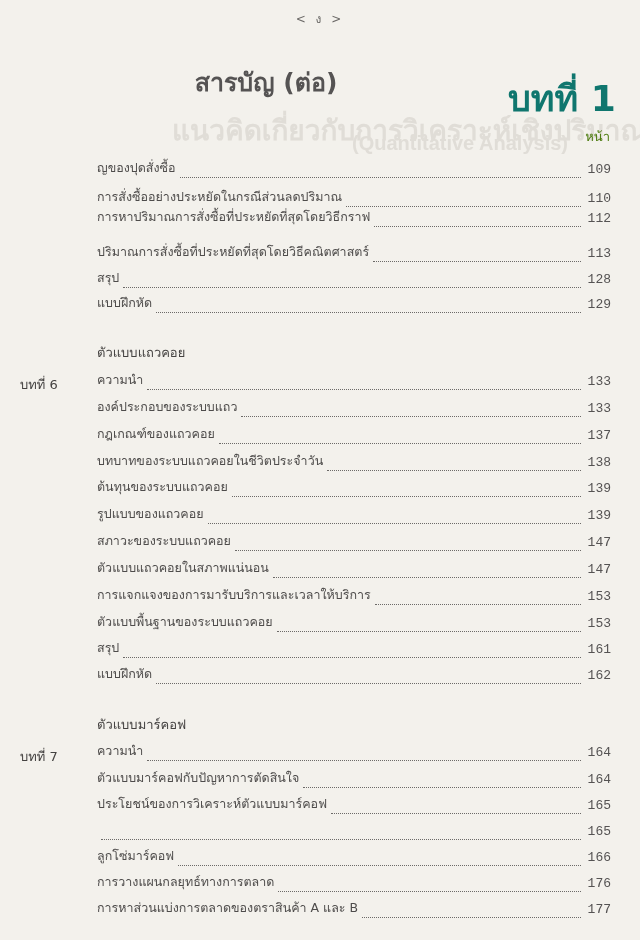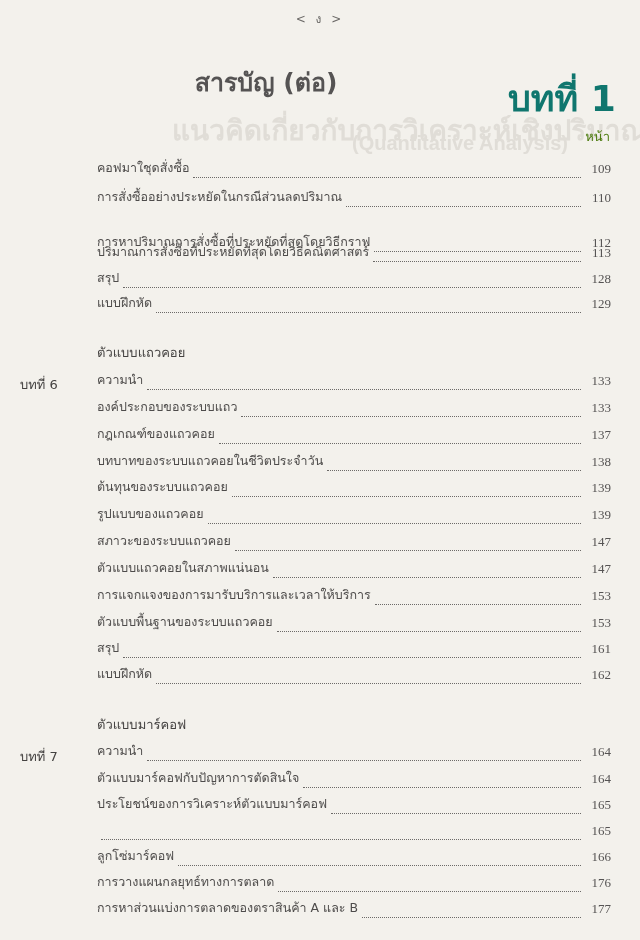--- a/index.html
+++ b/index.html
@@ -74,21 +74,21 @@
     .toc-entry .leader {
       flex: 1 1 auto;
       margin: 0 6px 2px 4px;
       border-bottom: 1.5px dotted #6c6a68;
       height: 1px;
       align-self: flex-end;
     }
     .toc-entry .page-num {
       flex: 0 0 24px;
       text-align: right;
-      font-family: Liberation Serif, serif;
+      font-family: Liberation Mono, monospace;
       font-size: 13px;
       padding-bottom: 3px;
       color: #555353;
     }
     .chapter-head {
       position: absolute;
       left: 20px;
       height: 22px;
       font-size: 13px;
       color: #444241;
@@ -108,30 +108,30 @@
 
 <div class="bleed bleed-chapter">บทที่ 1</div>
 <div class="bleed bleed-title">แนวคิดเกี่ยวกับการวิเคราะห์เชิงปริมาณ</div>
 <div class="bleed bleed-sub">(Quantitative Analysis)</div>
 
 <div class="page-marker">&lt; ง &gt;</div>
 <div class="title">สารบัญ (ต่อ)</div>
 <div class="page-col-label">หน้า</div>
 
 <div class="toc-entry" style="top:158px">
-  <span class="label">คอฟมาใชุดสั่งซื้อ</span>
+  <span class="label">ญของปุดสั่งซื้อ</span>
   <span class="leader"></span>
   <span class="page-num">109</span>
 </div>
 <div class="toc-entry" style="top:187px">
   <span class="label">การสั่งซื้ออย่างประหยัดในกรณีส่วนลดปริมาณ</span>
   <span class="leader"></span>
   <span class="page-num">110</span>
 </div>
-<div class="toc-entry" style="top:232px">
+<div class="toc-entry" style="top:207px">
   <span class="label">การหาปริมาณการสั่งซื้อที่ประหยัดที่สุดโดยวิธีกราฟ</span>
   <span class="leader"></span>
   <span class="page-num">112</span>
 </div>
 <div class="toc-entry" style="top:242px">
   <span class="label">ปริมาณการสั่งซื้อที่ประหยัดที่สุดโดยวิธีคณิตศาสตร์</span>
   <span class="leader"></span>
   <span class="page-num">113</span>
 </div>
 <div class="toc-entry" style="top:268px">

